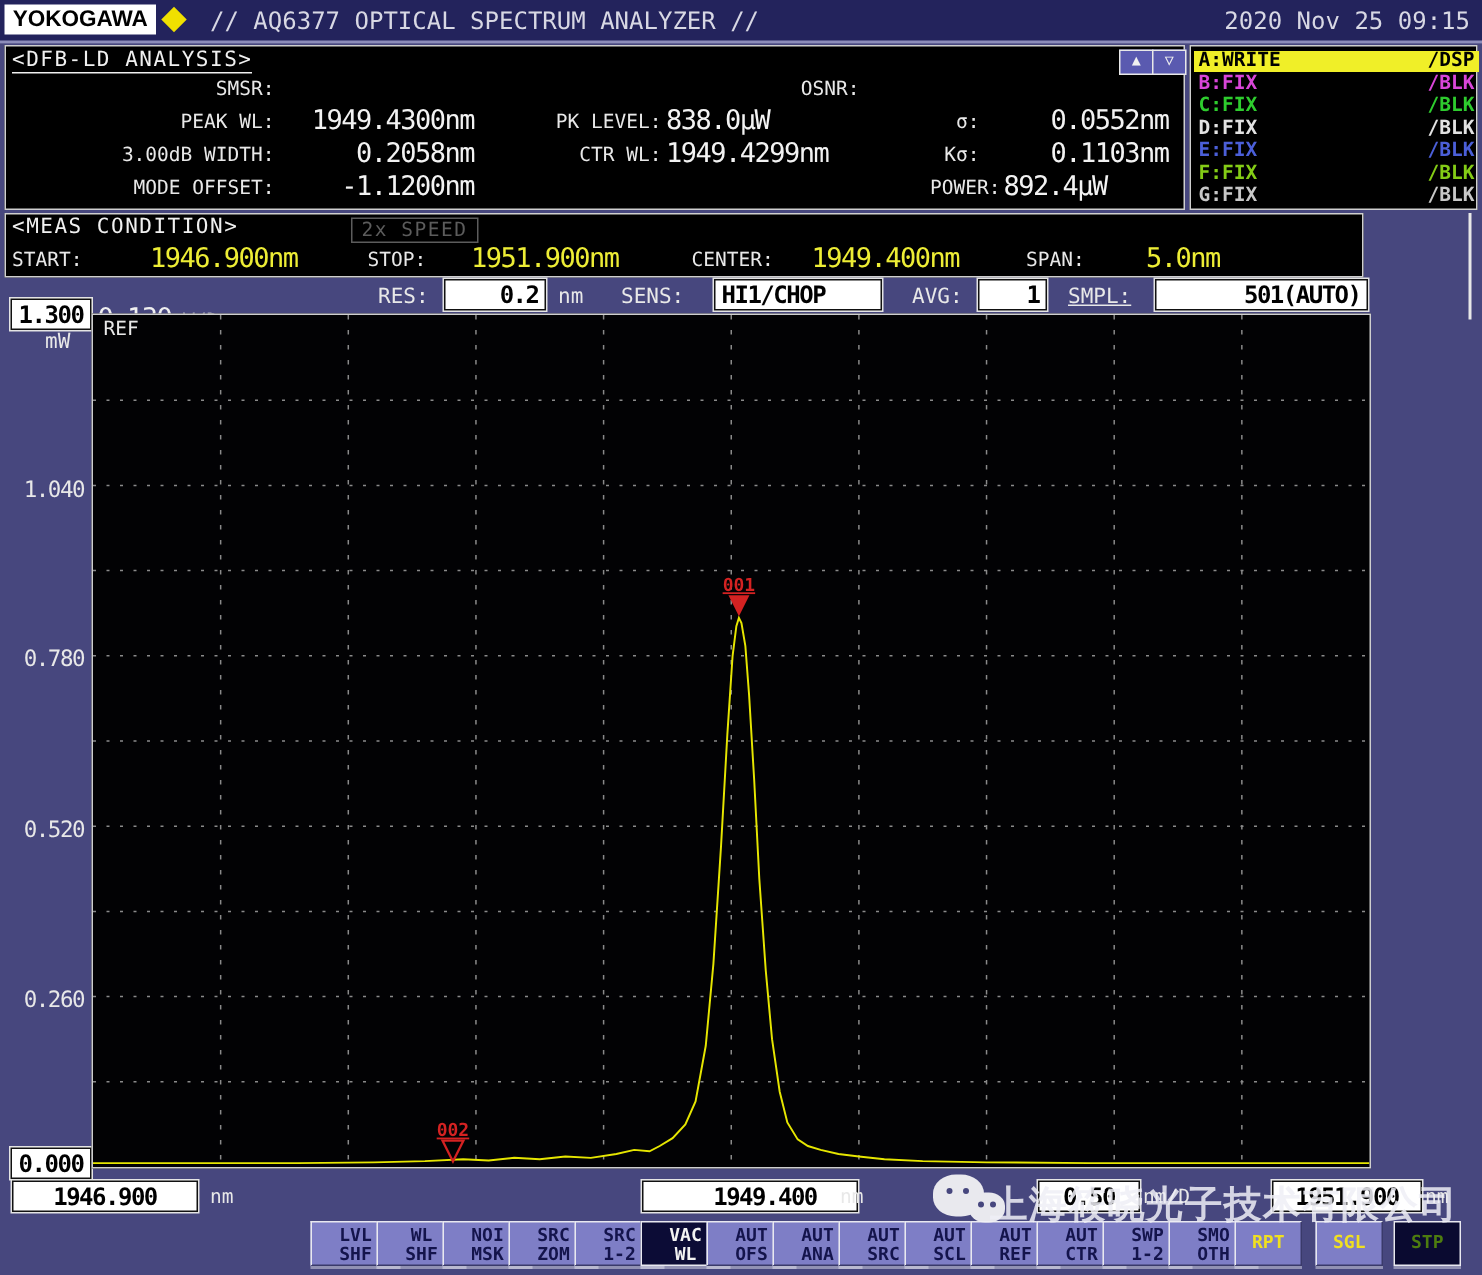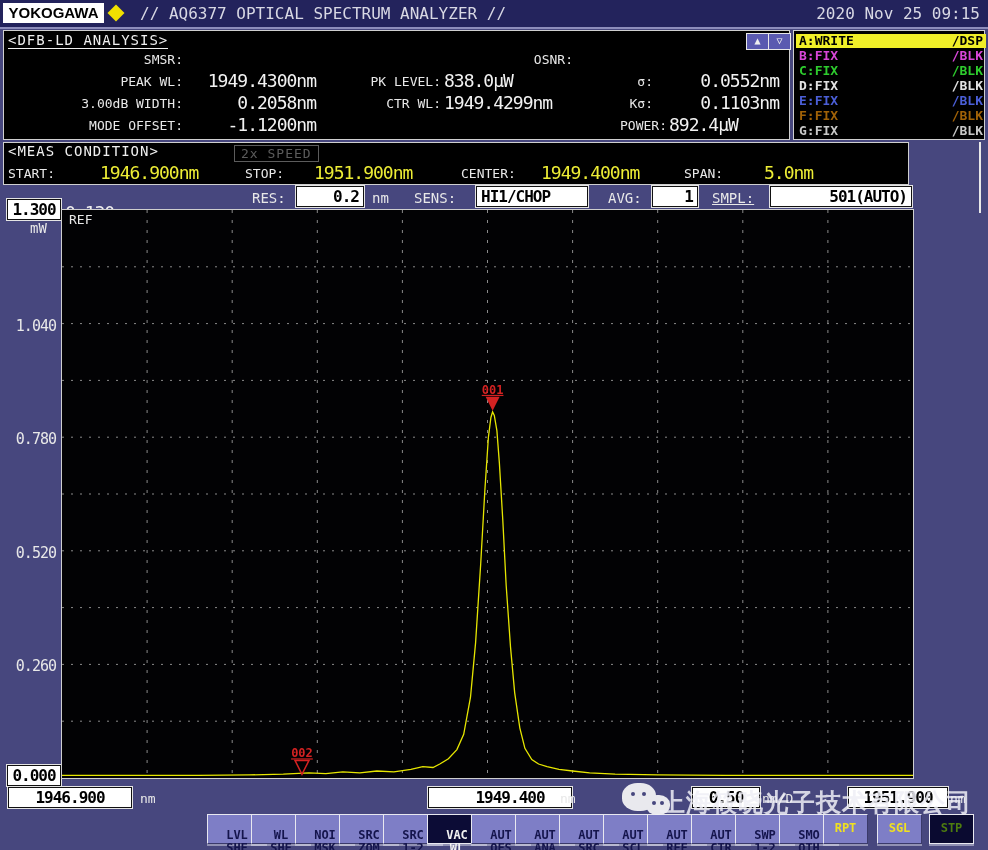--- a/index.html
+++ b/index.html
@@ -40,21 +40,21 @@
   .wbox.c{text-align:center;}
   
   .plot{position:absolute;left:61px;top:209px;width:853px;height:570px;background:#020204;
     border:1px solid #cfcfcf;box-sizing:border-box;}
   .reflabel{position:absolute;left:7px;top:2px;font-size:13px;color:#e8e8e8;}
   .ylab{position:absolute;left:0;width:56px;text-align:right;font-size:15px;color:#e8e8e8;letter-spacing:-1px;}
   .xunit{position:absolute;font-size:13px;color:#e8e8e8;}
   .sweepmark{position:absolute;left:979px;top:142px;width:2px;height:71px;background:#e8e8e8;}
   
   .fkey{position:absolute;top:814px;width:60px;height:30px;background:#7e7ec6;color:#14144c;
-    font-size:12px;font-weight:bold;line-height:13px;text-align:center;padding-top:14px;box-sizing:border-box;
+    font-size:12px;font-weight:bold;line-height:13px;text-align:center;padding-top:2px;box-sizing:border-box;
     border-top:1px solid #e8e8f0;border-left:1px solid #e8e8f0;border-right:1px solid #3a3a6a;border-bottom:1px solid #3a3a6a;
     box-shadow:0 2px 0 rgba(235,235,245,.45);cursor:pointer;white-space:pre;}
   .fkey.active{background:#0c0c36;color:#f2f2f2;border:1px solid #e8e8f0;}
   .fkey.sweep{color:#f0e020;line-height:26px;padding-top:0;width:45px;}
   .fkey.dark{background:#0a0a30;color:#4d7c0f;border:1px solid #e8e8f0;}
   .wm-text{position:absolute;left:660px;top:786px;z-index:61;font-family:"DejaVu Sans",sans-serif;
     font-size:25px;font-weight:bold;color:rgba(238,238,246,.85);letter-spacing:1px;white-space:nowrap;}
   .wechat{position:absolute;left:622px;top:783px;width:58px;height:40px;z-index:61;opacity:.95;}
   .bub{position:absolute;background:#f2f2f5;border-radius:45%;}
   .bub.big{left:0;top:0;width:34px;height:28px;}
@@ -100,21 +100,21 @@
     <span class="al r" style="left:557px;top:87px;width:106px;">POWER:</span>
     <span class="av" style="left:665px;top:83px;">892.4µW</span>
   </div>
 
   <div class="panel p-traces">
     <div class="trow" style="top: 3px; color: rgb(0, 0, 0); background: rgb(240, 239, 40);"><span>A:WRITE</span><span class="tmode">/DSP</span></div>
     <div class="trow" style="top: 18px; color: rgb(217, 70, 217);"><span>B:FIX</span><span class="tmode">/BLK</span></div>
     <div class="trow" style="top: 33px; color: rgb(46, 204, 46);"><span>C:FIX</span><span class="tmode">/BLK</span></div>
     <div class="trow" style="top: 48px; color: rgb(226, 226, 226);"><span>D:FIX</span><span class="tmode">/BLK</span></div>
     <div class="trow" style="top: 63px; color: rgb(75, 95, 216);"><span>E:FIX</span><span class="tmode">/BLK</span></div>
-    <div class="trow" style="top: 78px; color: #a16207;"><span>F:FIX</span><span class="tmode">/BLK</span></div>
+    <div class="trow" style="top: 78px; color: #84cc16;"><span>F:FIX</span><span class="tmode">/BLK</span></div>
     <div class="trow" style="top: 93px; color: rgb(200, 200, 200);"><span>G:FIX</span><span class="tmode">/BLK</span></div>
   </div>
 
   <div class="panel p-meas">
     <div class="ptitle" style="left:4px;top:0;border-bottom:none;">&lt;MEAS CONDITION&gt;</div>
     <div class="speedbadge">2x SPEED</div>
     <span class="al" style="left:4px;top:23px;">START:</span>
     <span class="av yel" style="left:96px;top:19px;">1946.900nm</span>
     <span class="al" style="left:241px;top:23px;">STOP:</span>
     <span class="av yel" style="left:310px;top:19px;">1951.900nm</span>

